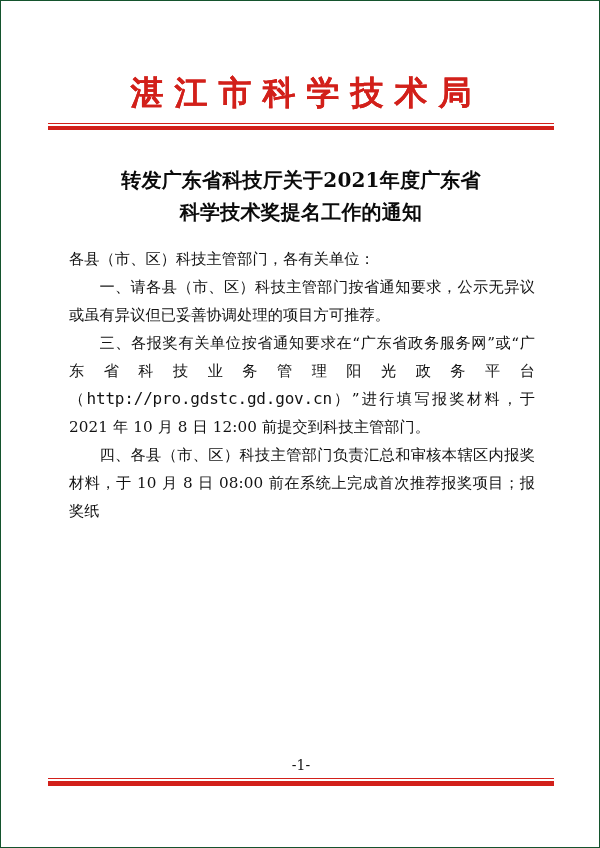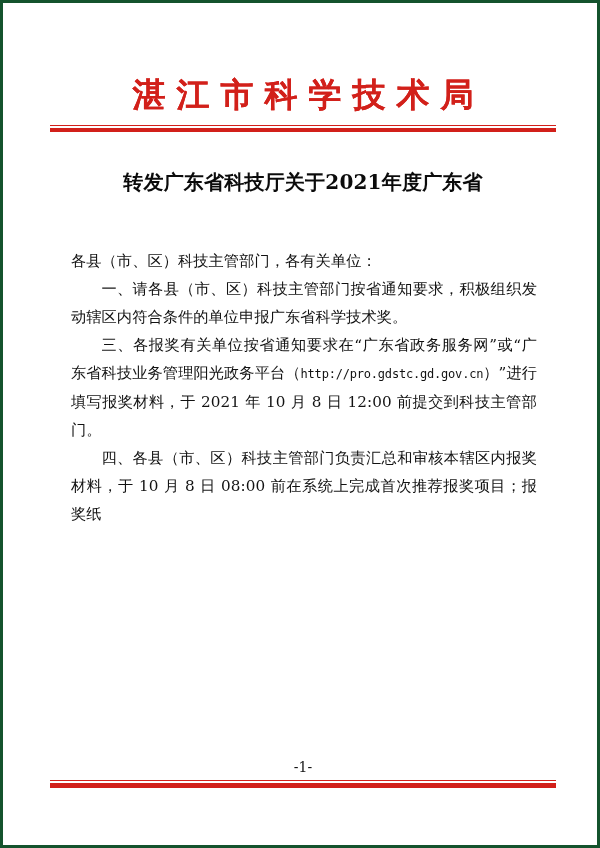--- a/index.html
+++ b/index.html
@@ -14,21 +14,21 @@
     font-family: "DejaVu Serif", "Liberation Serif", serif;
     color: #111111;
   }
 
   .page {
     position: relative;
     width: 600px;
     height: 848px;
     background: #ffffff;
     box-sizing: border-box;
-    border: 3px solid #14532d;
+    border: 1px solid #14532d;
     overflow: hidden;
   }
 
   
   .masthead {
     position: absolute;
     left: 0;
     top: 0;
     width: 600px;
     padding-top: 72px;
@@ -96,21 +96,21 @@
     color: #121212;
     text-align: justify;
     text-justify: inter-ideograph;
     margin: 0 0 0 0;
     letter-spacing: 0.1px;
   }
   .para.salutation { text-indent: 0; margin-bottom: 0; }
   .para.indent { text-indent: 2em; }
   .para .mono {
     font-family: "DejaVu Sans Mono", "Liberation Mono", monospace;
-    font-size: 12px;
+    font-size: 16px;
     letter-spacing: -0.2px;
   }
 
   
   .page-number {
     position: absolute;
     left: 0;
     top: 755px;
     width: 600px;
     text-align: center;
@@ -148,28 +148,29 @@
   </div>
 
   <div class="header-rule">
     <div class="thin"></div>
     <div class="gapline"></div>
     <div class="thick"></div>
   </div>
 
   <div class="doc-title">
     <span class="tline">转发广东省科技厅关于2021年度广东省</span>
+    <span class="tline">科学技术奖提名工作的通知</span>
   </div>
 
   <div class="body-area">
 
     <p class="para salutation">各县（市、区）科技主管部门，各有关单位：</p>
 
 
-    <p class="para indent">一、请各县（市、区）科技主管部门按省通知要求，积极组织发动辖区内符合条件的单位申报广东省科学技术奖。</p>
+    <p class="para indent">一、请各县（市、区）科技主管部门按省通知要求，公示无异议或虽有异议但已妥善协调处理的项目方可推荐。</p>
 
 
     <p class="para indent"><span>三、各报奖有关单位按省通知要求在“广东省政务服务网”或“广东省科技业务管理阳光政务平台（</span><span class="mono">http://pro.gdstc.gd.gov.cn</span><span>）”进行填写报奖材料，于 2021 年 10 月 8 日 12:00 前提交到科技主管部门。</span></p>
 
     <p class="para indent">四、各县（市、区）科技主管部门负责汇总和审核本辖区内报奖材料，于 10 月 8 日 08:00 前在系统上完成首次推荐报奖项目；报奖纸</p>
 
   </div>
 
   <div class="page-number">-1-</div>
 

